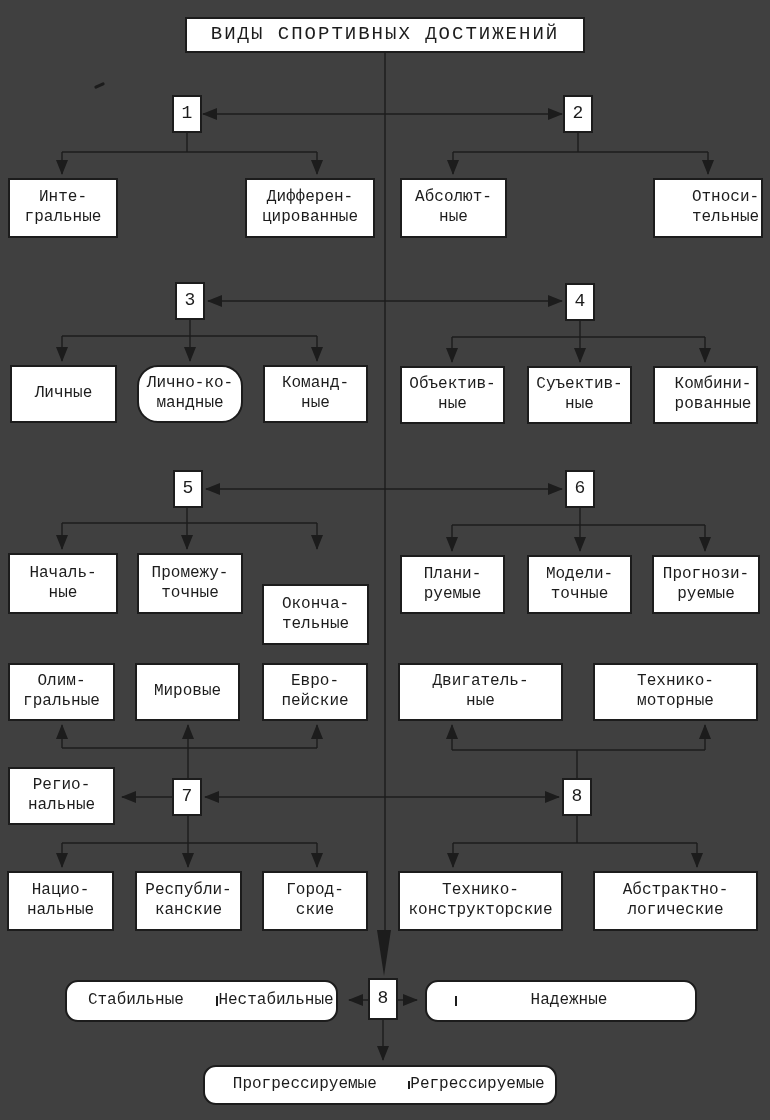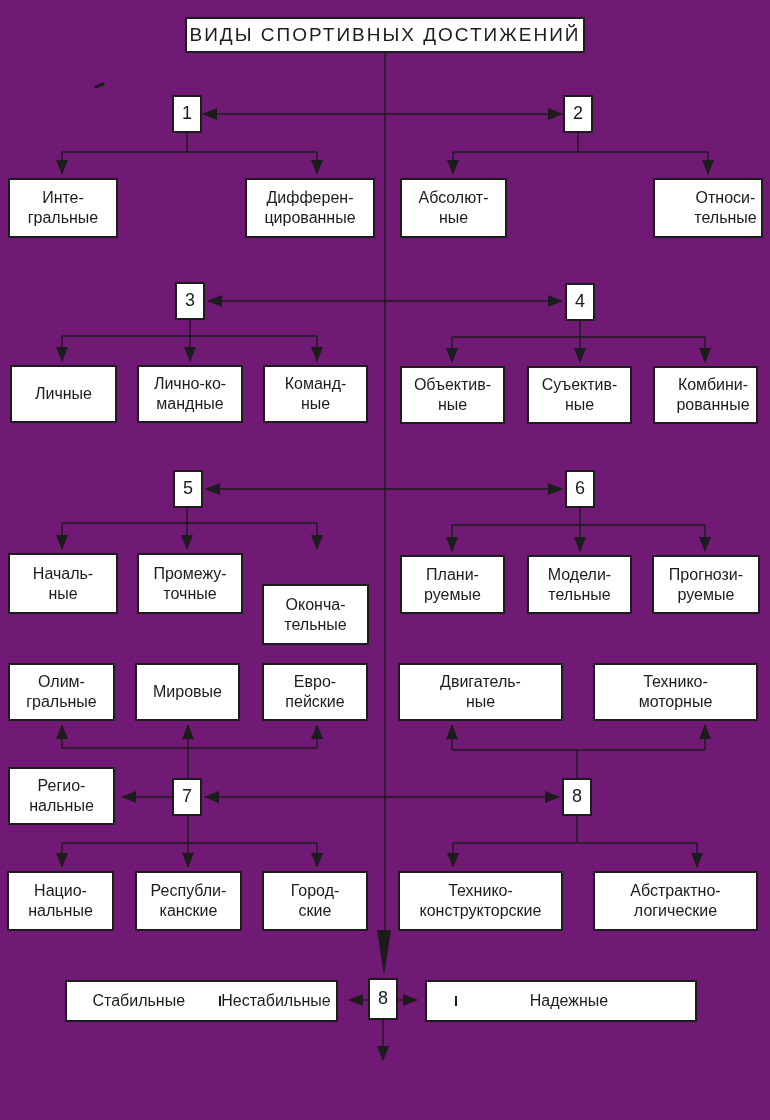--- a/index.html
+++ b/index.html
@@ -1,34 +1,34 @@
 <!DOCTYPE html>
 <html style="--ink: #1c1c1c;"><head>
 <meta charset="utf-8">
 <style>
   :root { --ink: #1c1c1c; }
   html,body { margin:0; padding:0; background:#ffffff; }
   .scene {
-    position:relative; width:770px; height:1120px; background:#701a75;
-    font-family:Liberation Sans, sans-serif; color:var(--ink);
+    position:relative; width:770px; height:1120px; background:#404040;
+    font-family:Liberation Mono, monospace; color:var(--ink);
     overflow:hidden;
   }
   .wires { position:absolute; left:0; top:0; z-index:1; }
   .box {
     position:absolute; box-sizing:border-box; z-index:2;
     border:2px solid var(--ink); background:#fff;
     display:flex; align-items:center; justify-content:center;
     text-align:center; white-space:pre-line;
     font-size:16px; line-height:1.22;
   }
   .title {
     font-size:19px; letter-spacing:2px; white-space:nowrap;
   }
   .badge { font-size:18px; }
-  .pair { padding:14px; white-space:normal; }
+  .pair { padding:14px; white-space:normal;border-radius:13px; }
   .pair .cell {
     display:flex; align-items:center; justify-content:center;
     height:100%; box-sizing:border-box; white-space:nowrap;
   }
   .cell-fixed { flex:0 0 auto; }
   .cell-grow { flex:1 1 auto; border-left:2px solid var(--ink);margin-left:14px; }
   .artifact {
     position:absolute; z-index:2; background:var(--ink);
     border-radius:2px; transform:rotate(-25deg);
   }
@@ -129,41 +129,41 @@
   <div class="box" style="left:245px;top:178px;width:130px;height:60px;">Дифферен-
 цированные</div>
   <div class="box" style="left:8px;top:178px;width:110px;height:60px;">Инте-
 гральные</div>
   <div class="box" style="left:400px;top:178px;width:107px;height:60px;">Абсолют-
 ные</div>
   <div class="box" style="left:653px;top:178px;width:110px;height:60px;padding-left:35px;">Относи-
 тельные</div>
 
   <div class="box" style="left:10px;top:365px;width:107px;height:58px;">Личные</div>
-  <div class="box" style="left:137px;top:365px;width:106px;height:58px;">Лично-ко-
+  <div class="box" style="left:137px;top:365px;width:106px;height:58px;border-radius:21px;">Лично-ко-
 мандные</div>
   <div class="box" style="left:263px;top:365px;width:105px;height:58px;">Команд-
 ные</div>
   <div class="box" style="left:400px;top:366px;width:105px;height:58px;">Объектив-
 ные</div>
   <div class="box" style="left:527px;top:366px;width:105px;height:58px;">Суъектив-
 ные</div>
   <div class="box" style="left:653px;top:366px;width:105px;height:58px;padding-left:15px;">Комбини-
 рованные</div>
 
   <div class="box" style="left:8px;top:553px;width:110px;height:61px;">Началь-
 ные</div>
   <div class="box" style="left:137px;top:553px;width:106px;height:61px;">Промежу-
 точные</div>
   <div class="box" style="left:262px;top:553px;width:107px;height:61px;margin-top:31px;">Оконча-
 тельные</div>
   <div class="box" style="left:400px;top:555px;width:105px;height:59px;">Плани-
 руемые</div>
   <div class="box" style="left:527px;top:555px;width:105px;height:59px;">Модели-
-тельные</div>
+точные</div>
   <div class="box" style="left:652px;top:555px;width:108px;height:59px;">Прогнози-
 руемые</div>
 
   <div class="box" style="left:8px;top:663px;width:107px;height:58px;">Олим-
 гральные</div>
   <div class="box" style="left:135px;top:663px;width:105px;height:58px;">Мировые</div>
   <div class="box" style="left:262px;top:663px;width:106px;height:58px;">Евро-
 пейские</div>
   <div class="box" style="left:398px;top:663px;width:165px;height:58px;">Двигатель-
 ные</div>
@@ -184,14 +184,18 @@
   <div class="box" style="left:593px;top:871px;width:165px;height:60px;">Абстрактно-
 логические</div>
 
   <div class="box pair" style="left:65px;top:980px;width:273px;height:42px;">
     <div class="cell cell-fixed" style="width:133px;">Стабильные</div>
     <div class="cell cell-grow">Нестабильные</div>
   </div>
   <div class="box pair" style="left:425px;top:980px;width:272px;height:42px;">
     <div class="cell cell-grow">Надежные</div>
   </div>
+  <div class="box pair" style="left:203px;top:1065px;width:354px;height:40px;">
+    <div class="cell cell-fixed" style="width:179px;">Прогрессируемые</div>
+    <div class="cell cell-grow">Регрессируемые</div>
+  </div>
 
 </div>
 
 </body></html>

